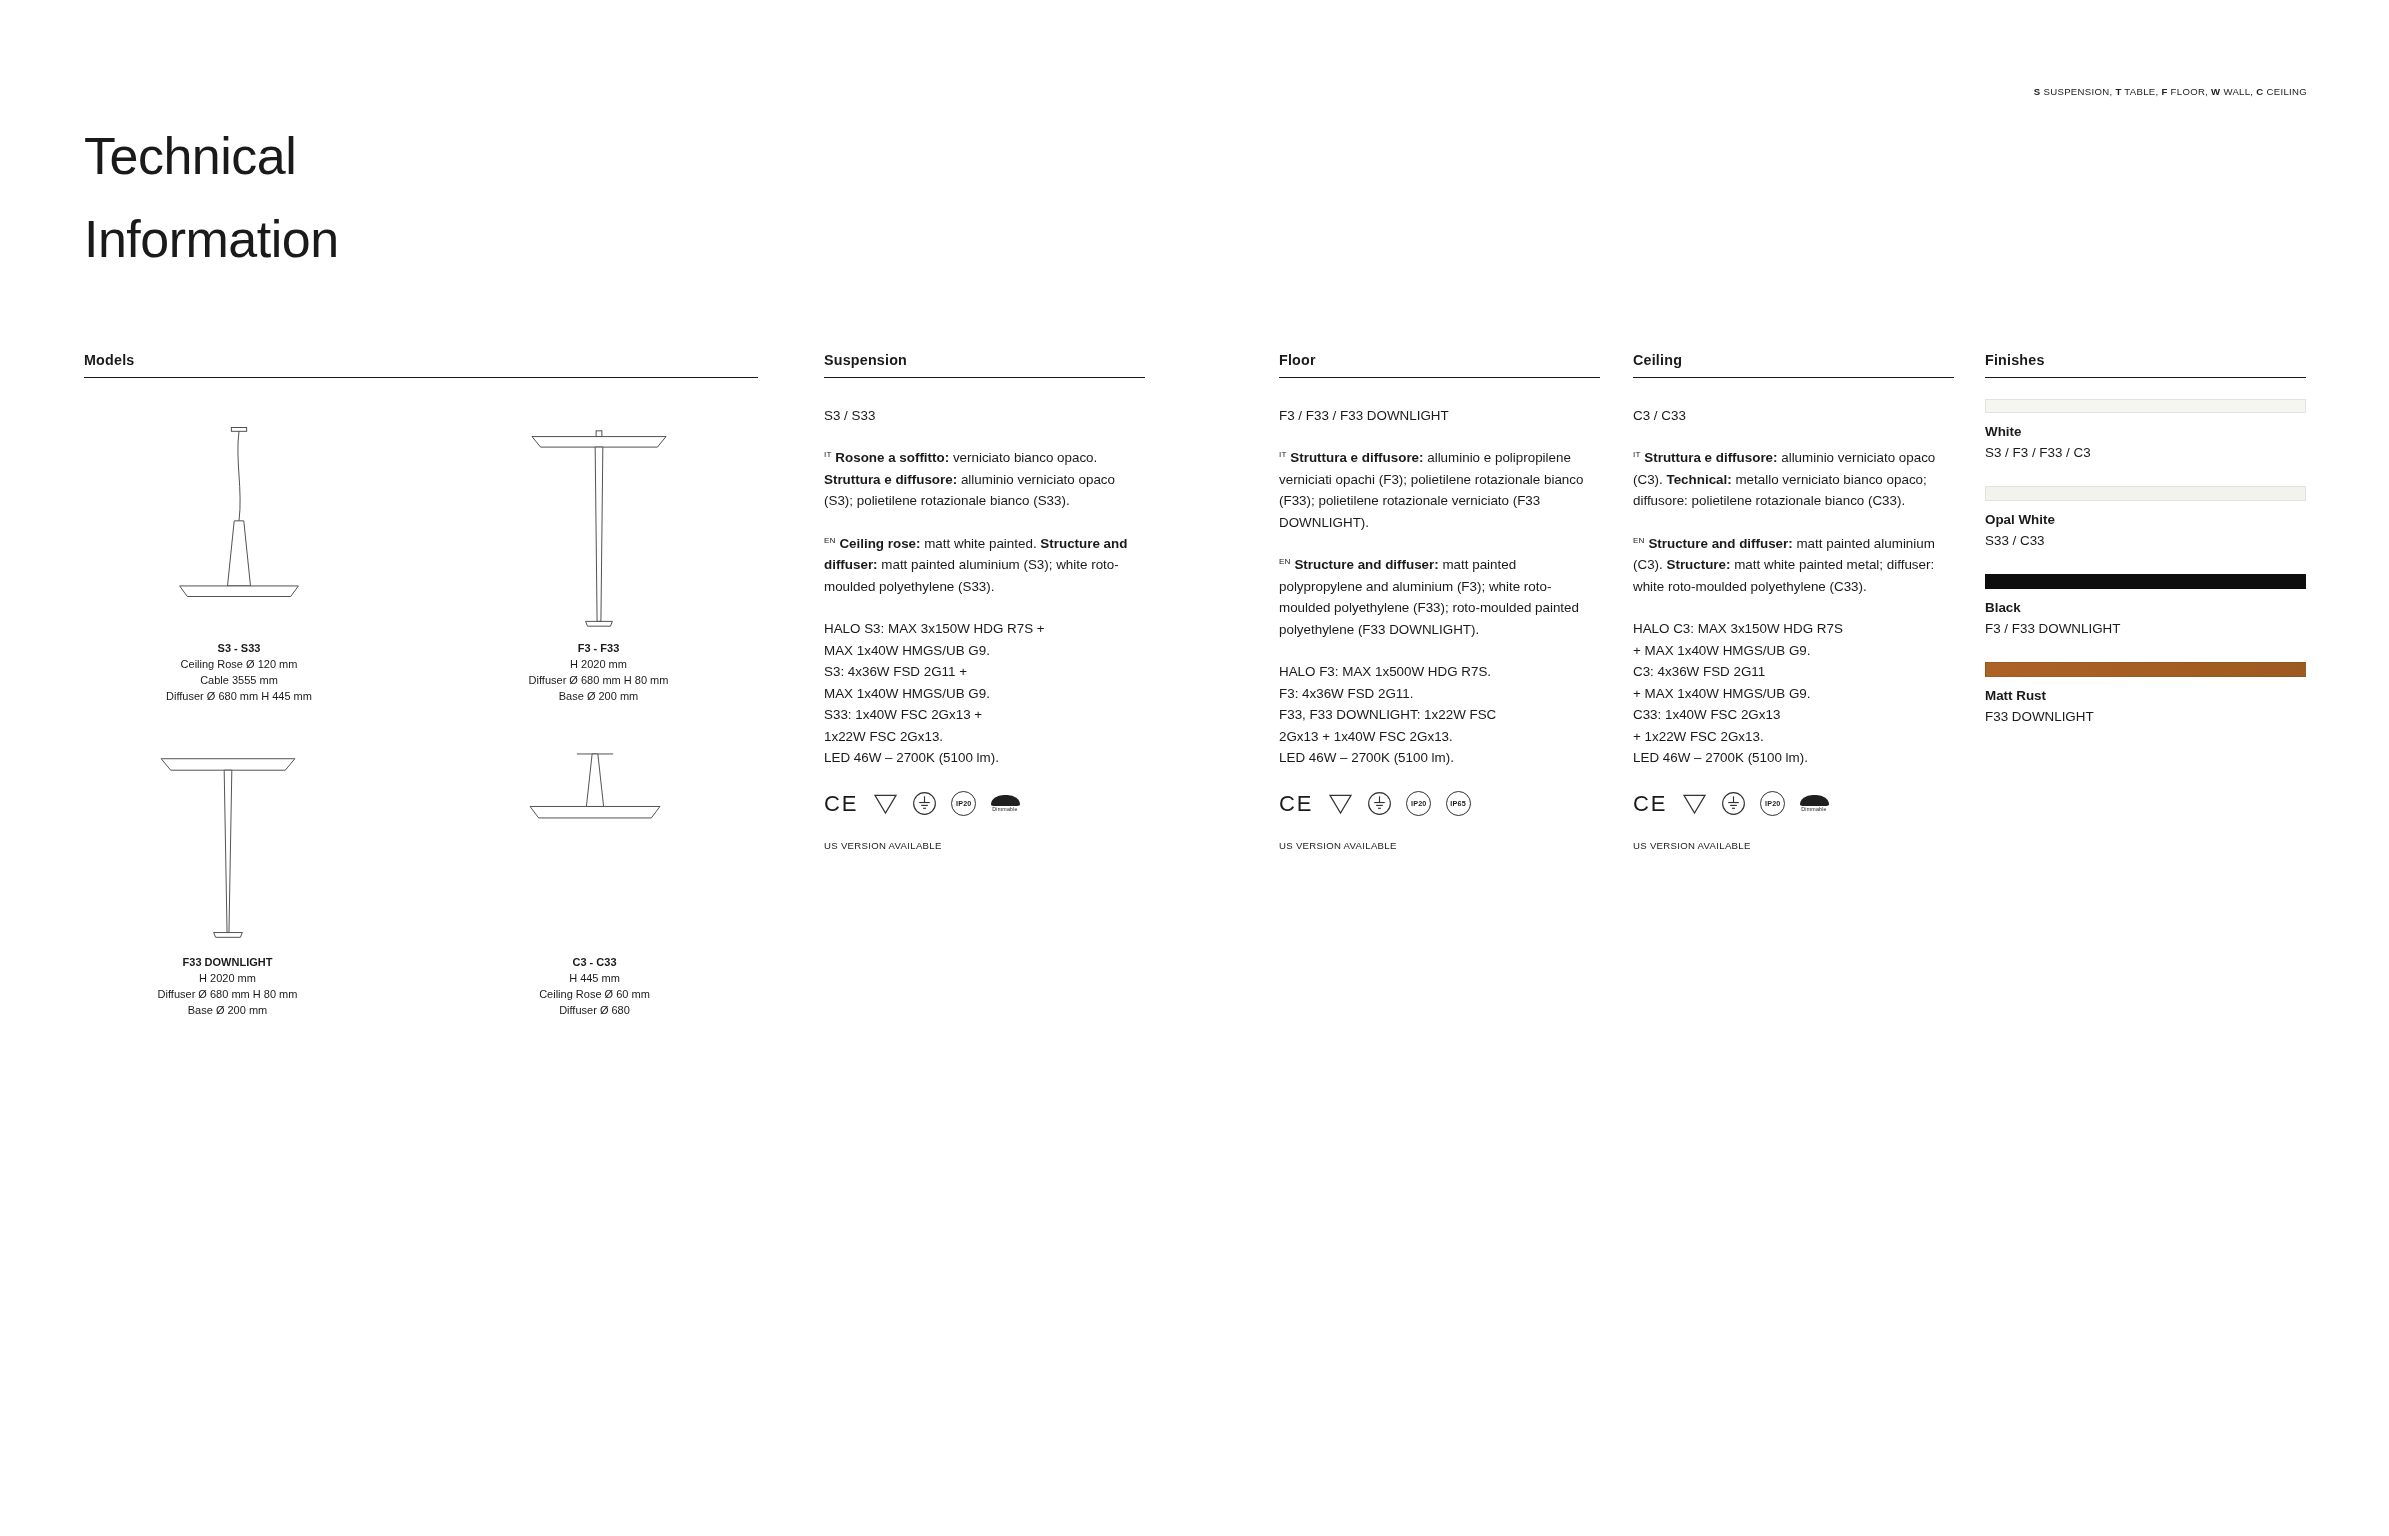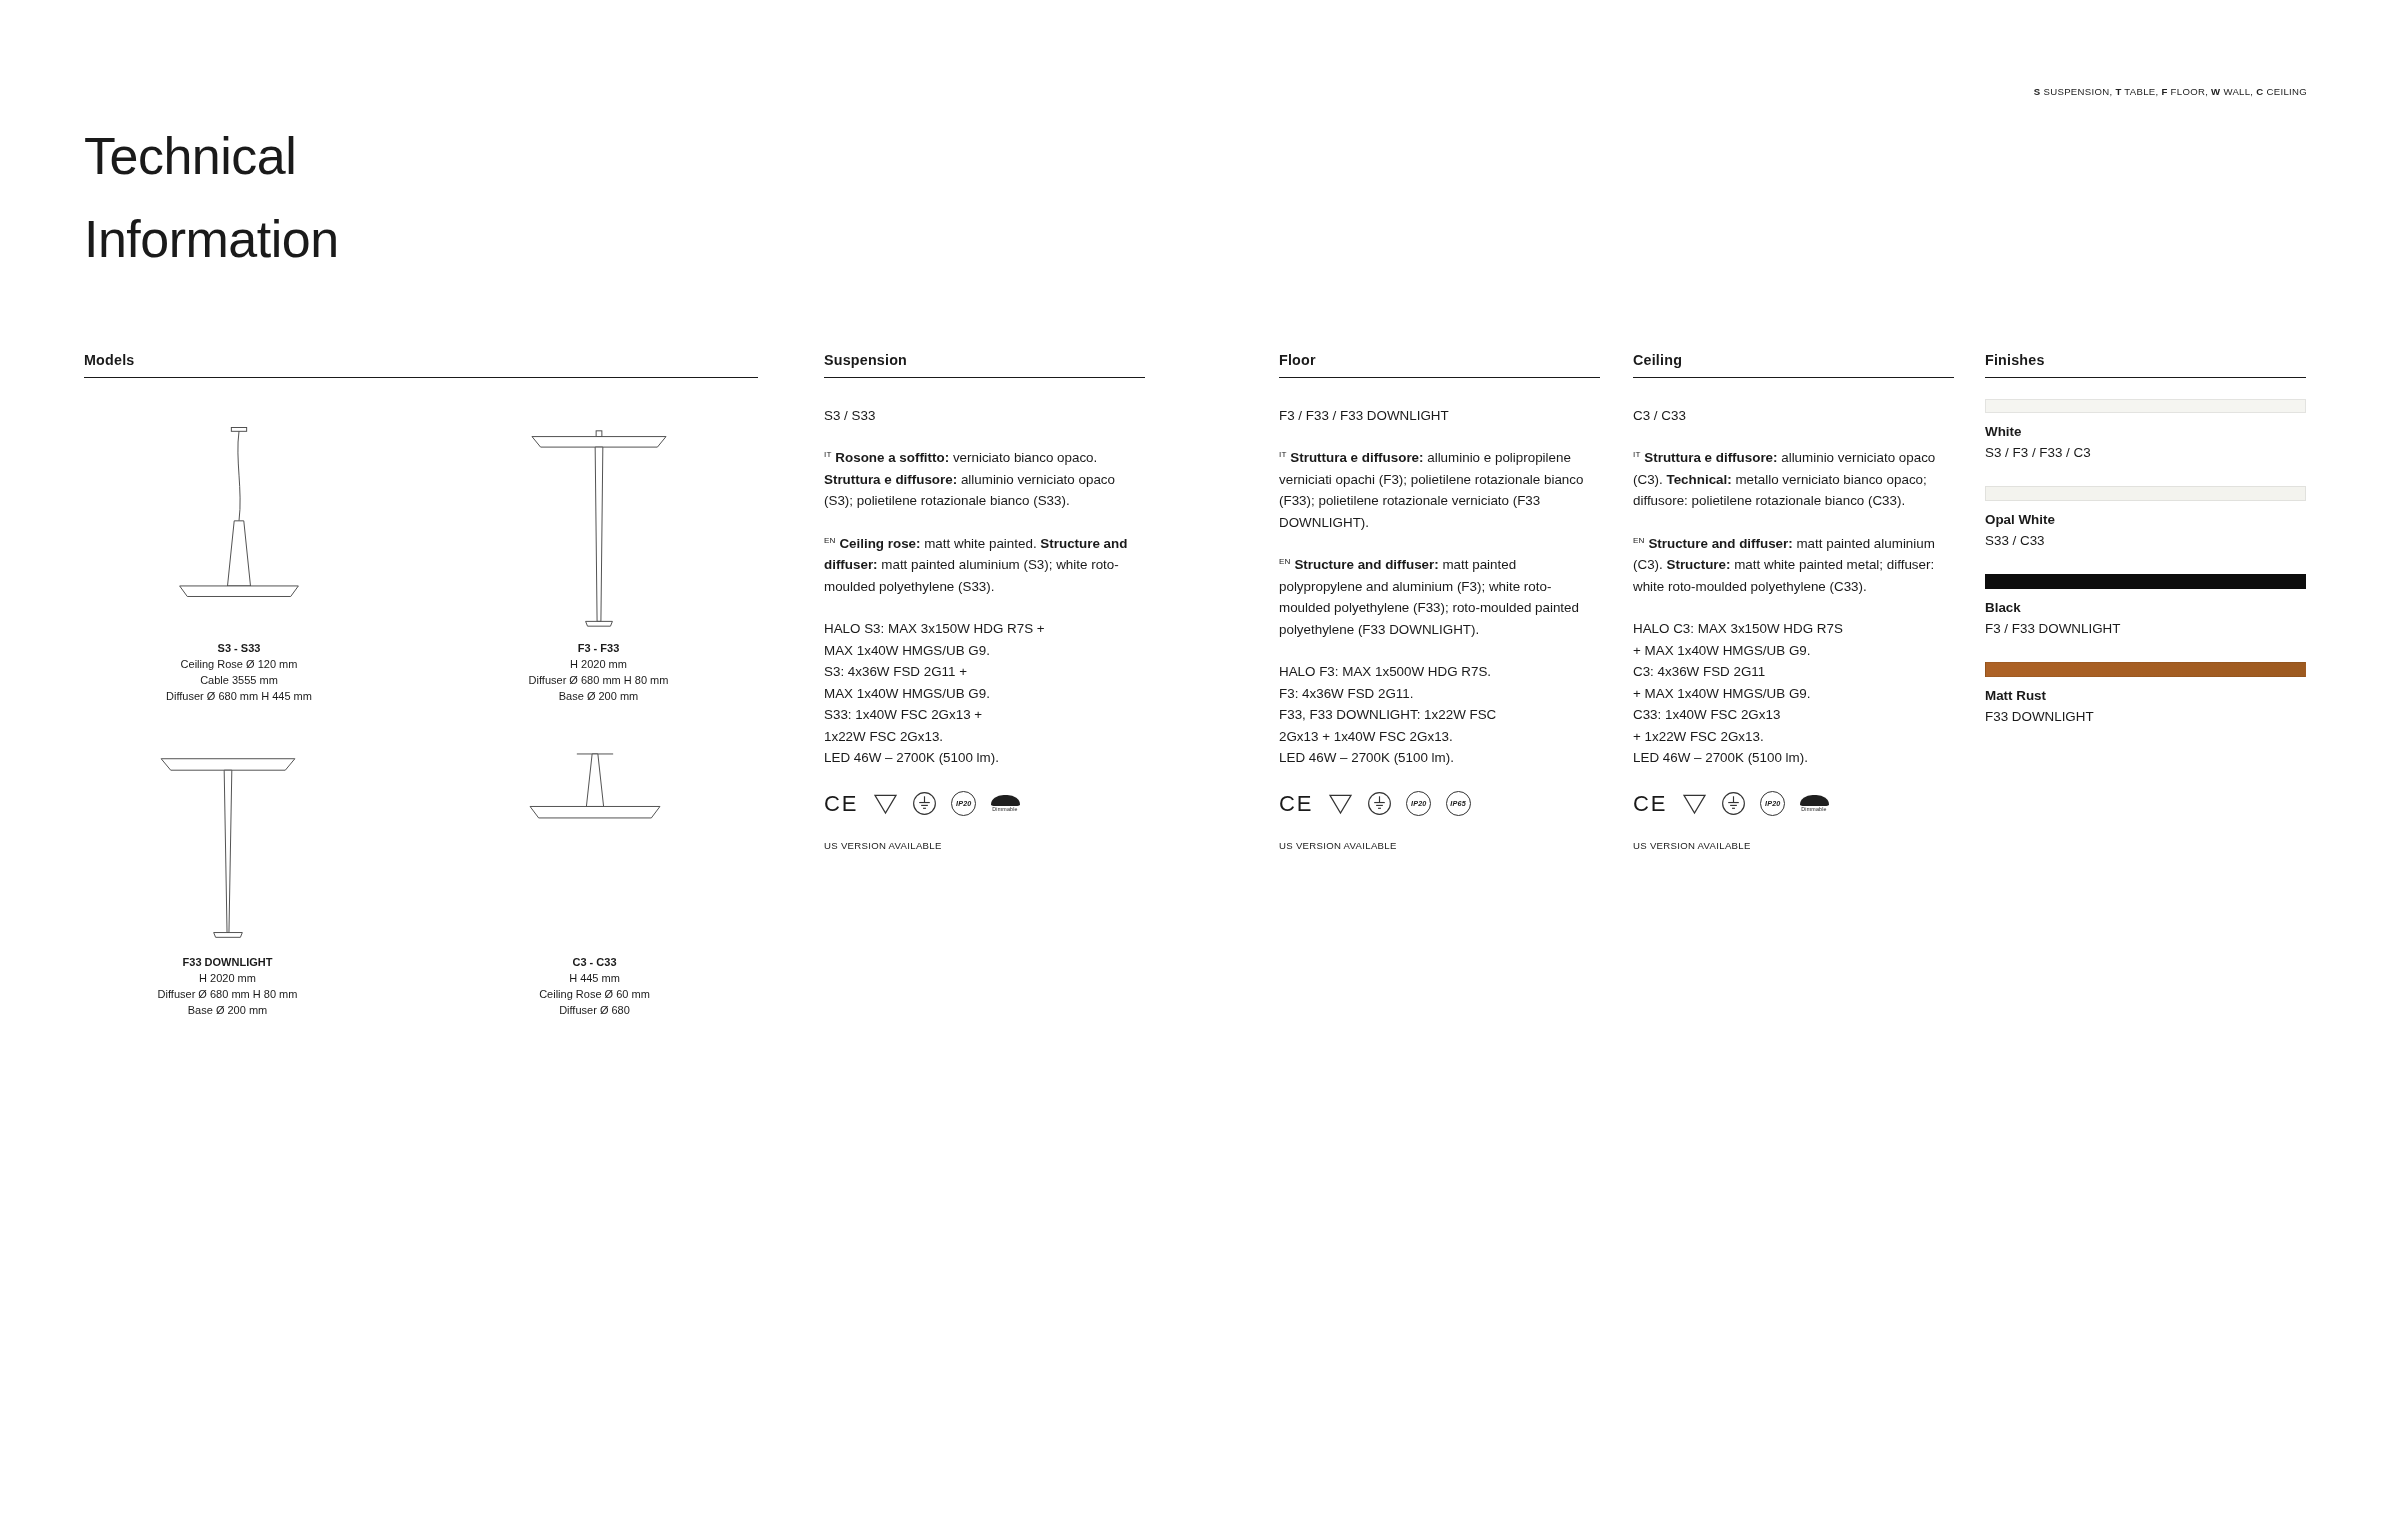--- a/index.html
+++ b/index.html
@@ -63,21 +63,20 @@
     gap:14.3px;
     height:32.5px;
   }
   .icn-ce{font-size:22px;font-weight:500;letter-spacing:1.9px;line-height:1;}
   .icn-ip{
     width:25px;height:25px;
     border:1.1px solid #333;border-radius:50%;
     display:inline-flex;align-items:center;justify-content:center;
     font-size:7.2px;font-weight:700;letter-spacing:0.2px;line-height:1;
     box-sizing:border-box;
-    font-style:italic;
   }
   .icn-dim{display:inline-flex;flex-direction:column;align-items:center;gap:1.9px;}
   .dim-shape{display:block;width:29px;height:10.5px;background:#1f1f1f;
     border-radius:14.3px 14.3px 2.9px 2.9px / 10.5px 10.5px 1.9px 1.9px;}
   .dim-label{font-size:5.3px;line-height:1;letter-spacing:0.2px;}
   .us-note{margin:15.3px 0 0 0;font-size:9.6px;letter-spacing:0.3px;}
   
   .fig{position:absolute;width:287px;text-align:center;}
   #fig-s3{left:11.5px;top:75px;}
   #fig-f3{left:371px;top:75px;}

